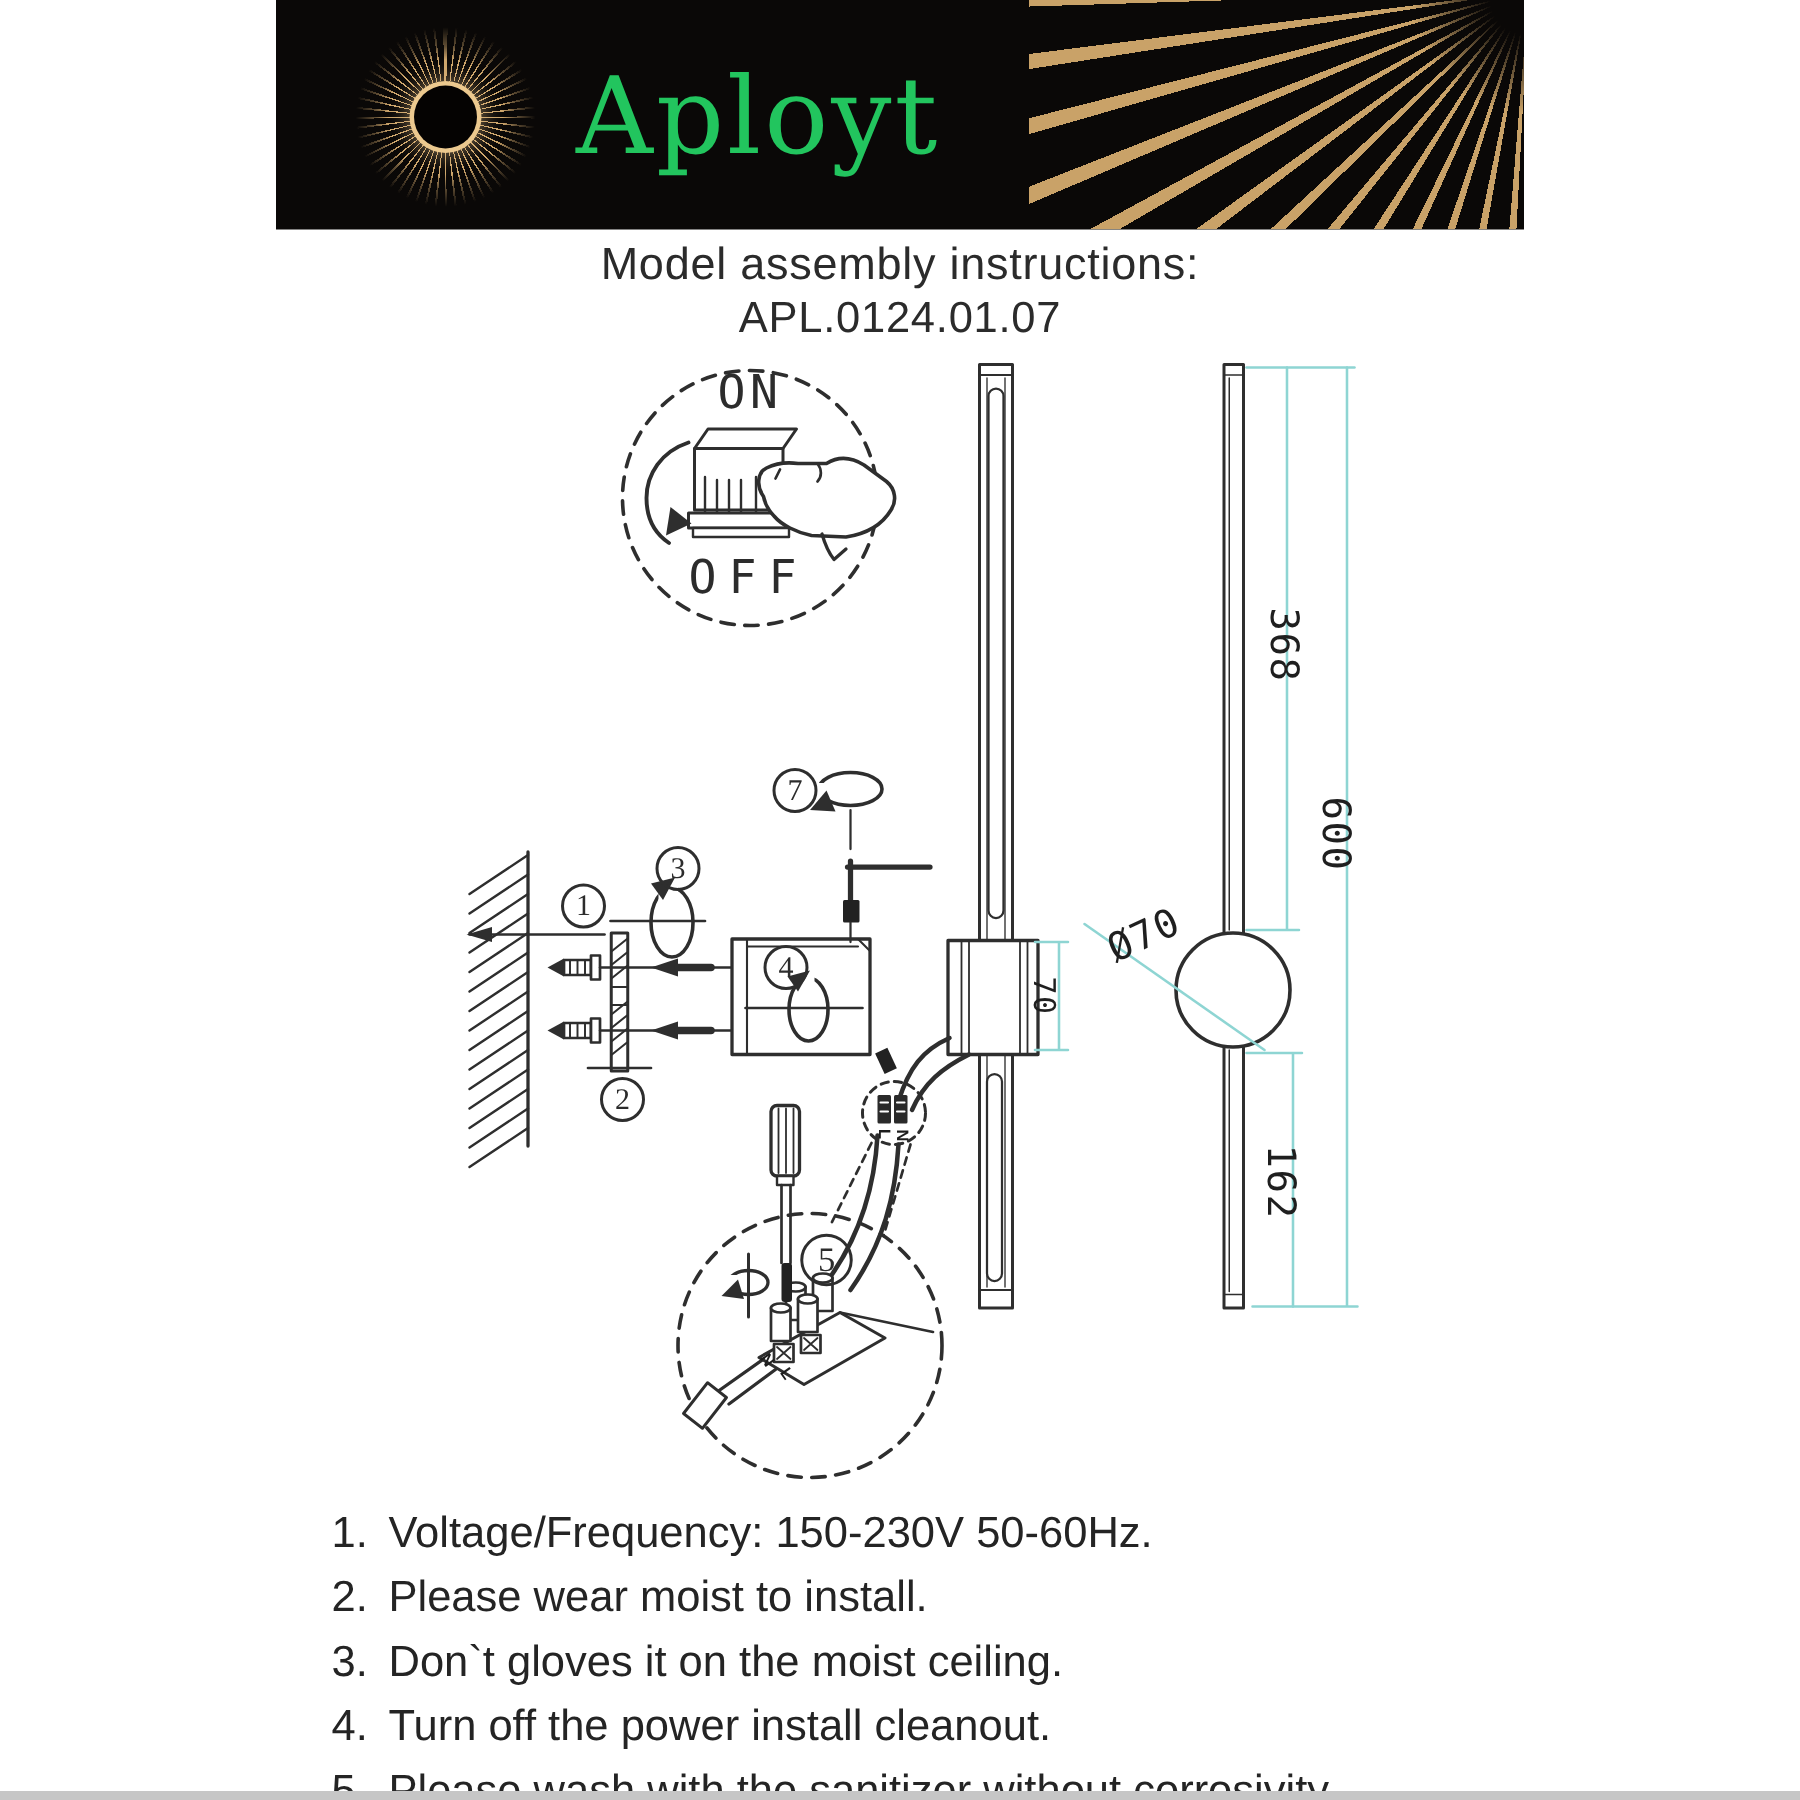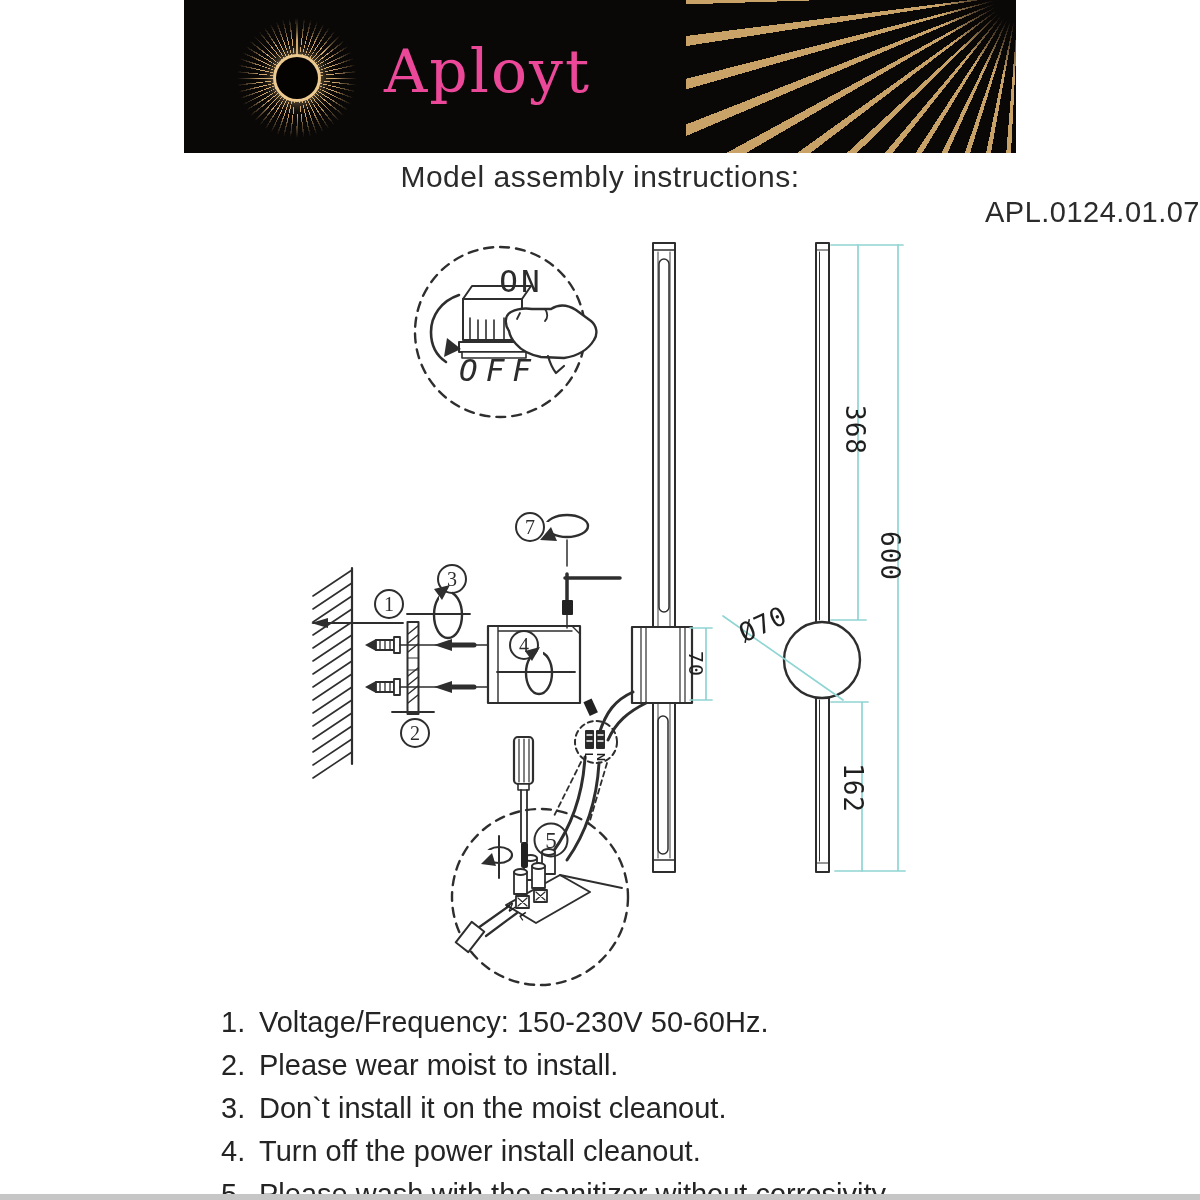--- a/index.html
+++ b/index.html
@@ -7,29 +7,29 @@
         font-family:"Liberation Sans",sans-serif;color:#262626;}
   
   .banner{position:absolute;left:184px;top:0;width:832px;height:153px;background:#0a0807;overflow:hidden;}
   .burst{position:absolute;left:51px;top:16px;width:124px;height:124px;border-radius:50%;
          background:repeating-conic-gradient(#cfa76d 0 1.4deg, rgba(0,0,0,0) 1.4deg 6.4deg);
          -webkit-mask:radial-gradient(circle,transparent 0 20px,#000 23px 38px,rgba(0,0,0,.45) 47px,transparent 60px);
          mask:radial-gradient(circle,transparent 0 20px,#000 23px 38px,rgba(0,0,0,.45) 47px,transparent 60px);}
   .burst-core{position:absolute;left:92px;top:57px;width:42px;height:42px;border-radius:50%;
          background:#050302;box-shadow:0 0 0 3px #ecc98f,0 0 14px 4px rgba(236,201,143,.55);}
   .logo-text{position:absolute;left:200px;top:36px;font-family:"DejaVu Serif",serif;
-         font-size:60px;font-weight:400;color:#ec4899;letter-spacing:2px;}
+         font-size:71px;font-weight:400;color:#22c55e;letter-spacing:2px;}
   .corner-rays{position:absolute;right:0;top:0;width:330px;height:153px;
          background:repeating-conic-gradient(from 183deg at 101% -4%, #c9a268 0 1.7deg, rgba(0,0,0,0) 1.7deg 7.1deg);
          -webkit-mask:radial-gradient(circle at 100% 0,transparent 0 22px,#000 75px);
          mask:radial-gradient(circle at 100% 0,transparent 0 22px,#000 75px);}
   
   .title1{position:absolute;left:0;top:160px;width:1200px;text-align:center;
           font-size:30px;color:#2b2b2b;letter-spacing:.5px;}
-  .title2{position:absolute;left:0;top:196px;width:1200px;text-align:right;
+  .title2{position:absolute;left:0;top:196px;width:1200px;text-align:center;
           font-size:29px;color:#2b2b2b;letter-spacing:.5px;}
   
   .diagram-svg{position:absolute;left:0;top:0;width:1200px;height:1200px;}
   .ovl{position:absolute;transform:translate(-50%,-50%);white-space:nowrap;}
   .onoff{font-family:"DejaVu Sans Mono",monospace;font-size:31px;color:#2c2c2c;}
   .marker{width:30px;height:30px;border:2px solid #2e2e2e;border-radius:50%;
           display:flex;align-items:center;justify-content:center;
           font-family:"Liberation Serif",serif;font-size:20px;color:#2c2c2c;box-sizing:border-box;}
   .marker.big{width:35px;height:35px;font-size:23px;}
   .dimtext{font-family:"DejaVu Sans Mono",monospace;font-size:26px;color:#1f1f1f;letter-spacing:1px;}
@@ -219,22 +219,22 @@
         <path d="M831,245 H903"></path>
         <path d="M858,245 V620 M831,620 H866"></path>
         <path d="M898,245 V871 M835,871 H905"></path>
         <path d="M862,702 V871 M831,702 H868"></path>
         <path d="M723,616 L843,700"></path>
         <path d="M690,628 H712 M706,628 V700 M690,700 H712"></path>
       </g>
     </g>
   </svg>
 
-  <span class="ovl onoff" style="left:500px;top:281px;letter-spacing:3px;margin-left:21px;">ON</span>
-  <span class="ovl onoff" style="left:499px;top:370px;letter-spacing:8px;font-style:italic;">OFF</span>
+  <span class="ovl onoff" style="left:500px;top:262px;letter-spacing:3px;">ON</span>
+  <span class="ovl onoff" style="left:499px;top:385px;letter-spacing:8px;">OFF</span>
 
   <div class="ovl marker" style="left:389px;top:604px;">1</div>
   <div class="ovl marker" style="left:415px;top:733px;">2</div>
   <div class="ovl marker" style="left:452px;top:579px;">3</div>
   <div class="ovl marker" style="left:524px;top:645px;">4</div>
   <div class="ovl marker big" style="left:551px;top:840px;">5</div>
   <div class="ovl marker" style="left:530px;top:527px;">7</div>
 
   <span class="ovl dimtext" style="left:855px;top:430px;transform:translate(-50%,-50%) rotate(90deg);">368</span>
   <span class="ovl dimtext" style="left:890px;top:556px;transform:translate(-50%,-50%) rotate(90deg);">600</span>
@@ -251,21 +251,21 @@
     <div class="ins-row">
         <span class="ins-num">1.</span>
         <span class="ins-text">Voltage/Frequency: 150-230V 50-60Hz.</span>
       </div>
     <div class="ins-row">
         <span class="ins-num">2.</span>
         <span class="ins-text">Please wear moist to install.</span>
       </div>
     <div class="ins-row">
         <span class="ins-num">3.</span>
-        <span class="ins-text">Don`t install it on the moist cleanout.</span>
+        <span class="ins-text">Don`t gloves it on the moist ceiling.</span>
       </div>
     <div class="ins-row">
         <span class="ins-num">4.</span>
         <span class="ins-text">Turn off the power install cleanout.</span>
       </div>
     <div class="ins-row">
         <span class="ins-num">5.</span>
         <span class="ins-text">Please wash with the sanitizer without corrosivity.</span>
       </div>
 

